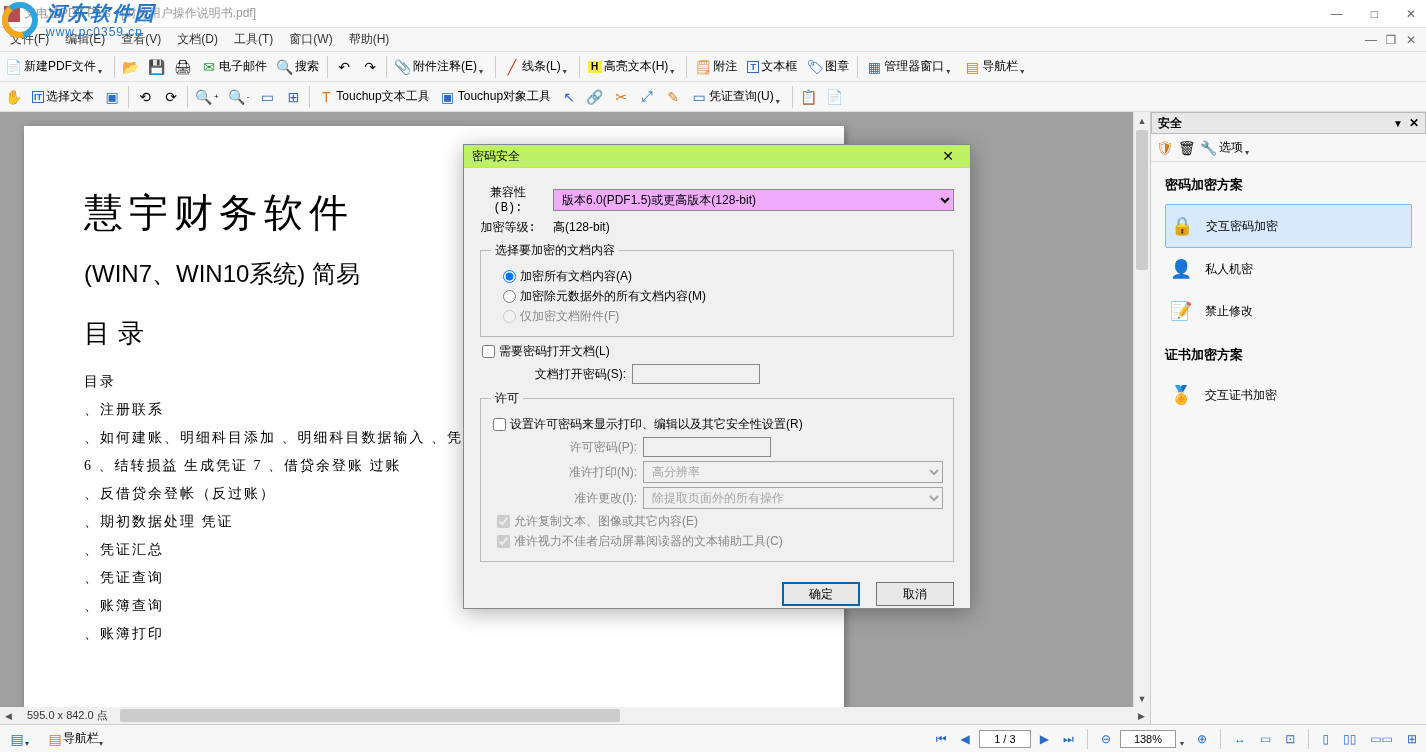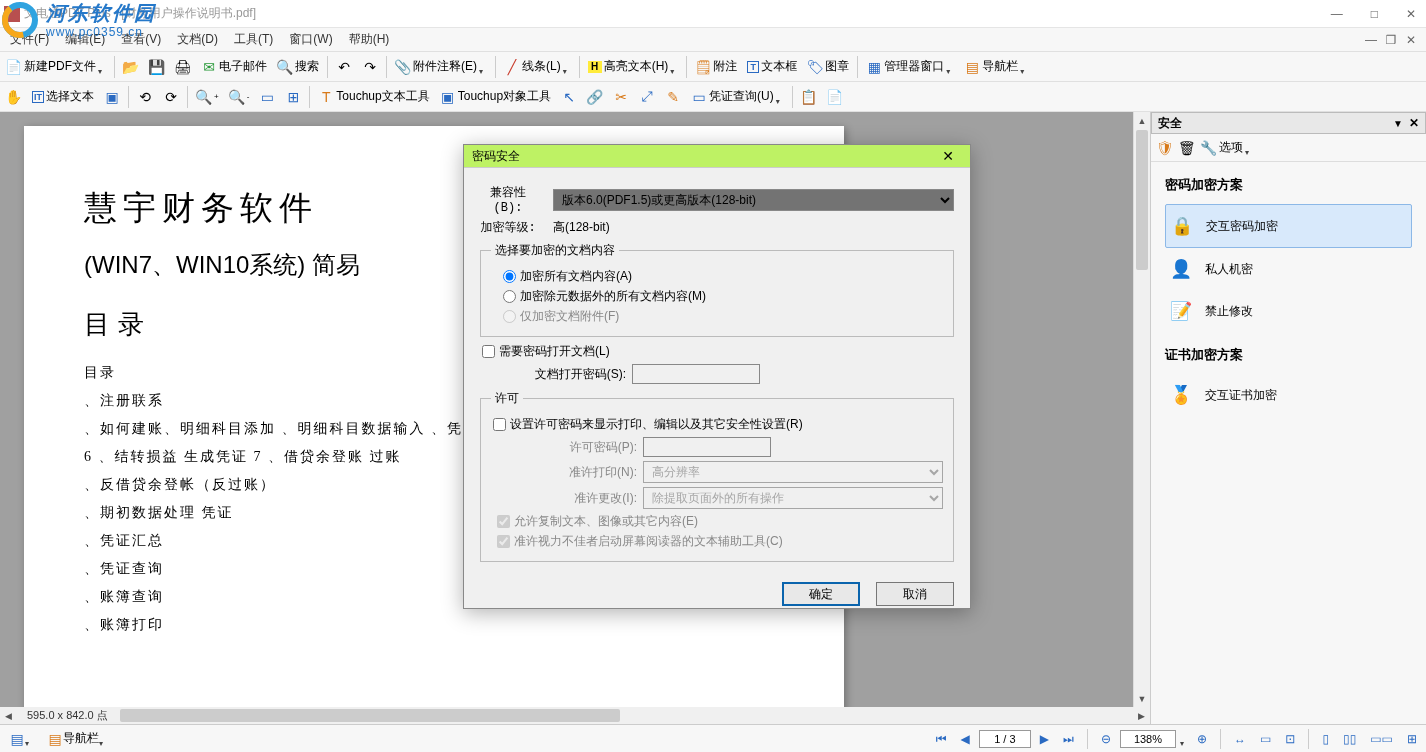--- a/index.html
+++ b/index.html
@@ -29,21 +29,21 @@
 .tbtn { height: 24px; display: inline-flex; align-items: center; padding: 0 4px; gap: 2px; color: #000; white-space: nowrap; }
 .tsep { width: 1px; height: 22px; background: #ccc; margin: 0 2px; }
 .ticon { width: 16px; height: 16px; display: inline-flex; align-items: center; justify-content: center; font-size: 14px; }
 .drop { width: 8px; height: 8px; display: inline-block; }
 .drop::after { content: "▾"; font-size: 8px; color: #444; }
 
 
 .workspace { display: flex; height: calc(100% - 28px - 24px - 30px - 30px - 28px); }
 .docarea { flex: 1; background: #a0a0a0; position: relative; overflow: hidden; }
 .page { position: absolute; left: 24px; top: 14px; width: 820px; height: 660px; background: #fff; box-shadow: 2px 2px 8px rgba(0,0,0,.3); padding: 60px 60px; overflow: hidden; }
-.page h1 { font-family: "SimHei", sans-serif; font-size: 33px; font-weight: normal; letter-spacing: 6px; margin-bottom: 18px; }
+.page h1 { font-family: "SimHei", sans-serif; font-size: 39px; font-weight: normal; letter-spacing: 6px; margin-bottom: 18px; }
 .page .sub { font-family: "SimHei", sans-serif; font-size: 24px; font-weight: normal; margin-bottom: 26px; }
 .page h2 { font-family: "SimHei", sans-serif; font-size: 26px; font-weight: normal; letter-spacing: 8px; margin-bottom: 22px; }
 .page .toc-line { font-family: "SimSun", serif; font-size: 14px; margin: 10px 0; letter-spacing: 2px; color: #000; }
 
 .vscroll { width: 17px; background: #f0f0f0; border-left: 1px solid #ddd; position: relative; }
 .vscroll .thumb { position: absolute; top: 18px; left: 2px; right: 2px; height: 140px; background: #ccc; border-radius: 2px; }
 .vscroll .arr { position: absolute; left: 0; right: 0; height: 17px; display: flex; align-items: center; justify-content: center; font-size: 9px; color: #555; }
 .vscroll .up { top: 0; } .vscroll .dn { bottom: 0; }
 
 .hscroll { height: 17px; background: #f0f0f0; display: flex; align-items: center; }
@@ -74,21 +74,21 @@
 .statusbar .sp { flex: 1; }
 
 
 .dialog { position: absolute; left: 463px; top: 144px; width: 508px; height: 465px; background: #f0f0f0; border: 1px solid #888; box-shadow: 0 4px 20px rgba(0,0,0,.3); z-index: 100; display: flex; flex-direction: column; }
 .dialog .dhead { height: 28px; background: #bef264; display: flex; align-items: center; padding: 0 8px; font-size: 12px; border-bottom: 1px solid #ccc; }
 .dialog .dhead .sp { flex: 1; }
 .dialog .dhead .x { width: 28px; height: 22px; display: flex; align-items: center; justify-content: center; font-size: 14px; }
 .dialog .dbody { flex: 1; padding: 12px 16px; font-size: 12px; }
 .dialog .row { display: flex; align-items: center; margin: 4px 0; }
 .dialog .lbl { width: 56px; text-align: center; margin-right: 17px; font-family: Liberation Mono, monospace; }
-.dialog select { flex: 1; height: 22px; border: 1px solid #888; background: #737373; font-size: 12px; padding: 0 4px; }
+.dialog select { flex: 1; height: 22px; border: 1px solid #888; background: #f0abfc; font-size: 12px; padding: 0 4px; }
 .dialog select:disabled { background: #f0f0f0; color: #888; }
 .dialog fieldset { border: 1px solid #bbb; margin: 6px 0; padding: 6px 10px 8px; }
 .dialog fieldset legend { padding: 0 4px; }
 .dialog .radio-row, .dialog .check-row { display: flex; align-items: center; gap: 4px; margin: 3px 0 3px 12px; }
 .dialog .radio-row.dis, .dialog .check-row.dis { color: #888; }
 .dialog .inline-lbl { width: 122px; text-align: right; margin-right: 6px; }
 .dialog input[type=text], .dialog input[type=password] { width: 128px; height: 20px; border: 1px solid #888; background: #fff; padding: 0 4px; }
 .dialog input:disabled { background: #f0f0f0; }
 .dialog .dfoot { height: 44px; display: flex; align-items: center; justify-content: flex-end; padding: 0 16px; gap: 16px; }
 .dialog button.dbtn { width: 78px; height: 24px; border: 1px solid #777; background: #e8e8e8; font-size: 12px; }

